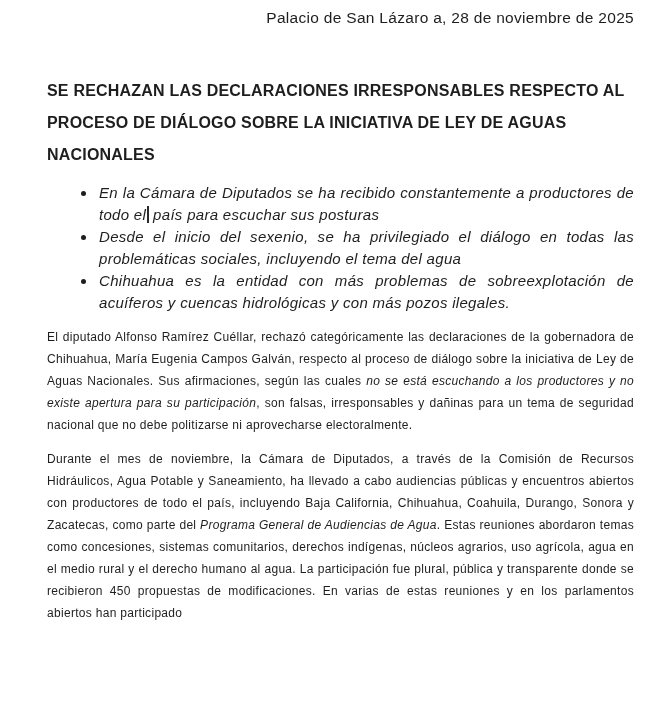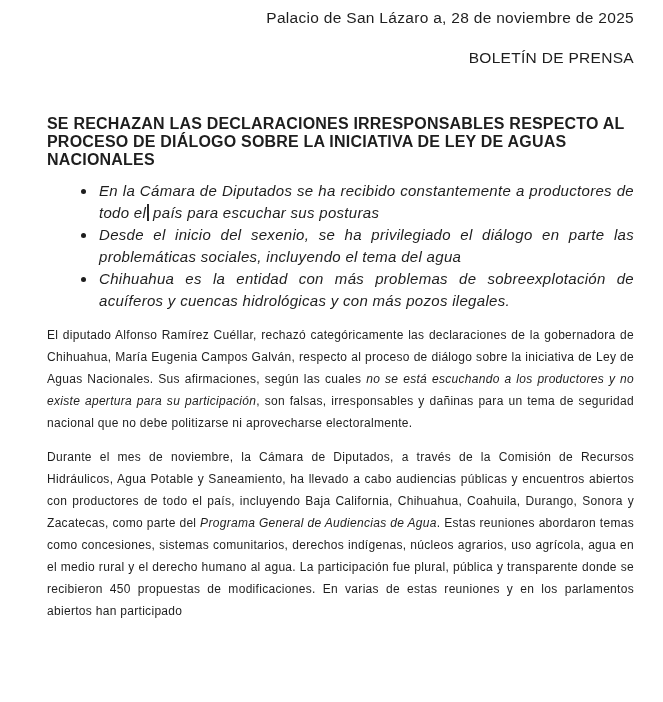--- a/index.html
+++ b/index.html
@@ -29,21 +29,21 @@
     line-height: 23px;
     letter-spacing: 0.3px;
   }
   .doctype {
     margin-top: 17px;
   }
   .headline {
     margin-top: 46px;
     font-size: 16px;
     font-weight: bold;
-    line-height: 18px;
+    line-height: 32px;
     letter-spacing: 0.2px;
     text-align: left;
   }
   ul.bullet-list {
     margin: 10px 0 0 0;
     padding: 0 0 0 50px;
     list-style: disc outside;
   }
   ul.bullet-list li {
     font-style: italic;
@@ -73,27 +73,26 @@
     margin-left: 1px;
   }
 </style>
 </head>
 <body>
 
 <div class="page">
 
   <div class="dateline">Palacio de San Lázaro a, 28 de noviembre de 2025</div>
 
-  <div class="doctype">BOLETÍN DE PRENSA</div>
 
   <h1 class="headline">SE RECHAZAN LAS DECLARACIONES IRRESPONSABLES RESPECTO AL PROCESO DE DIÁLOGO SOBRE LA INICIATIVA DE LEY DE AGUAS NACIONALES</h1>
 
   <ul class="bullet-list">
     <li><span>En la Cámara de Diputados se ha recibido constantemente a productores de todo el</span><span class="text-cursor"></span><span> país para escuchar sus posturas</span></li>
-    <li><span>Desde el inicio del sexenio, se ha privilegiado el diálogo en parte las problemáticas sociales, incluyendo el tema del agua</span></li>
+    <li><span>Desde el inicio del sexenio, se ha privilegiado el diálogo en todas las problemáticas sociales, incluyendo el tema del agua</span></li>
     <li><span>Chihuahua es la entidad con más problemas de sobreexplotación de acuíferos y cuencas hidrológicas y con más pozos ilegales.</span></li>
   </ul>
 
   <p class="body-paragraph"><span>El diputado Alfonso Ramírez Cuéllar, rechazó categóricamente las declaraciones de la gobernadora de Chihuahua, María Eugenia Campos Galván, respecto al proceso de diálogo sobre la iniciativa de Ley de Aguas Nacionales. Sus afirmaciones, según las cuales </span><em>no se está escuchando a los productores y no existe apertura para su participación</em><span>, son falsas, irresponsables y dañinas para un tema de seguridad nacional que no debe politizarse ni aprovecharse electoralmente.</span></p>
 
   <p class="body-paragraph"><span>Durante el mes de noviembre, la Cámara de Diputados, a través de la Comisión de Recursos Hidráulicos, Agua Potable y Saneamiento, ha llevado a cabo audiencias públicas y encuentros abiertos con productores de todo el país, incluyendo Baja California, Chihuahua, Coahuila, Durango, Sonora y Zacatecas, como parte del </span><em>Programa General de Audiencias de Agua</em><span>. Estas reuniones abordaron temas como concesiones, sistemas comunitarios, derechos indígenas, núcleos agrarios, uso agrícola, agua en el medio rural y el derecho humano al agua. La participación fue plural, pública y transparente donde se recibieron 450 propuestas de modificaciones. En varias de estas reuniones y en los parlamentos abiertos han participado</span></p>
 
 </div>
 
 </body></html>

